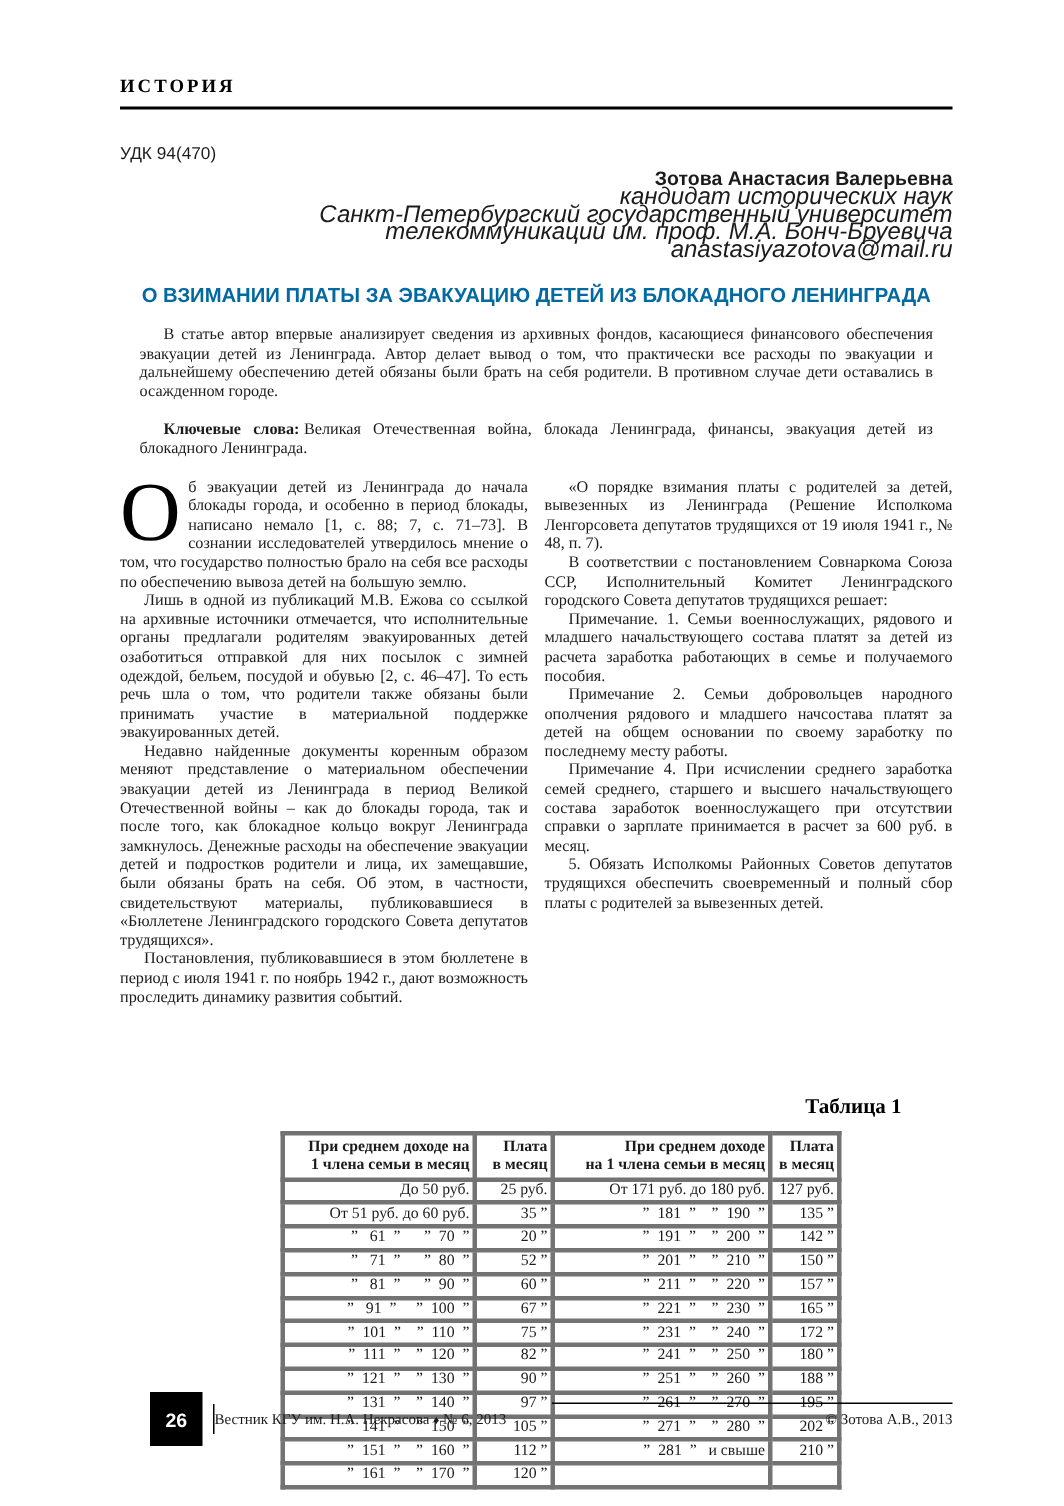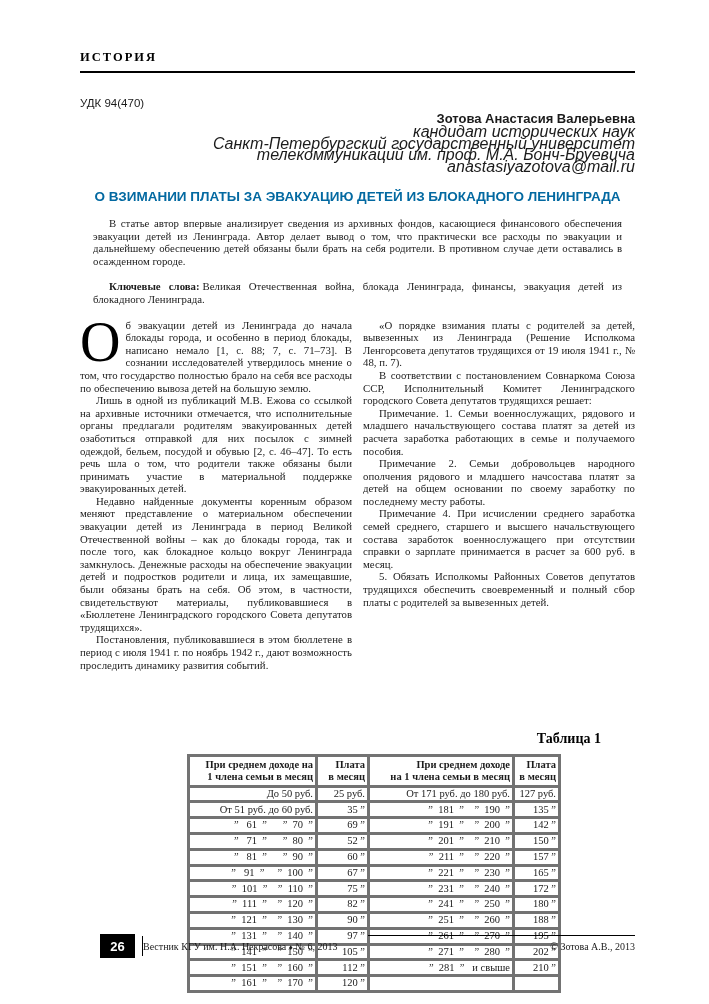--- a/index.html
+++ b/index.html
@@ -132,21 +132,21 @@
     height:20px;
     display:flex;
     align-items:center;
   }
   .page-num-box {
     background:#000;
     color:#fff;
     font-family:"Liberation Sans", sans-serif;
     font-weight:bold;
     font-size:13px;
-    width:35px; height:24px;
+    width:35px; height:36px;
     display:flex; align-items:center; justify-content:center;
   }
   .footer-vline { width:1px; height:20px; background:#000; margin-left:7px; }
   .journal-line { font-size:10px; margin-left:0; white-space:pre; }
   .journal-sep { font-size:8px; }
   .copyright { margin-left:auto; font-size:10px; }
 </style>
 </head>
 <body>
 
@@ -220,21 +220,21 @@
             <td>127 руб.</td>
           </tr>
           <tr>
             <td>От 51 руб. до 60 руб.</td>
             <td>35 ”</td>
             <td>”  181  ”    ”  190  ”</td>
             <td>135 ”</td>
           </tr>
           <tr>
             <td>”   61  ”      ”  70  ”</td>
-            <td>69 ”</td>
+            <td>20 ”</td>
             <td>”  191  ”    ”  200  ”</td>
             <td>142 ”</td>
           </tr>
           <tr>
             <td>”   71  ”      ”  80  ”</td>
             <td>52 ”</td>
             <td>”  201  ”    ”  210  ”</td>
             <td>150 ”</td>
           </tr>
           <tr>

